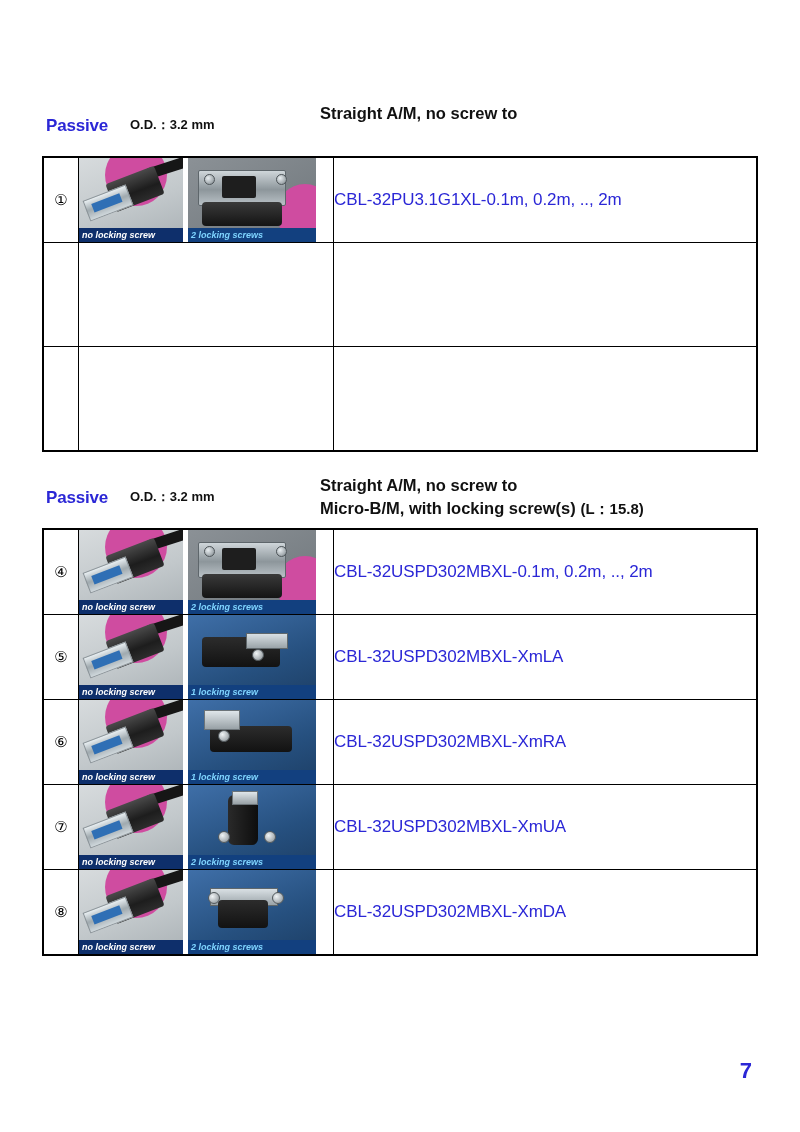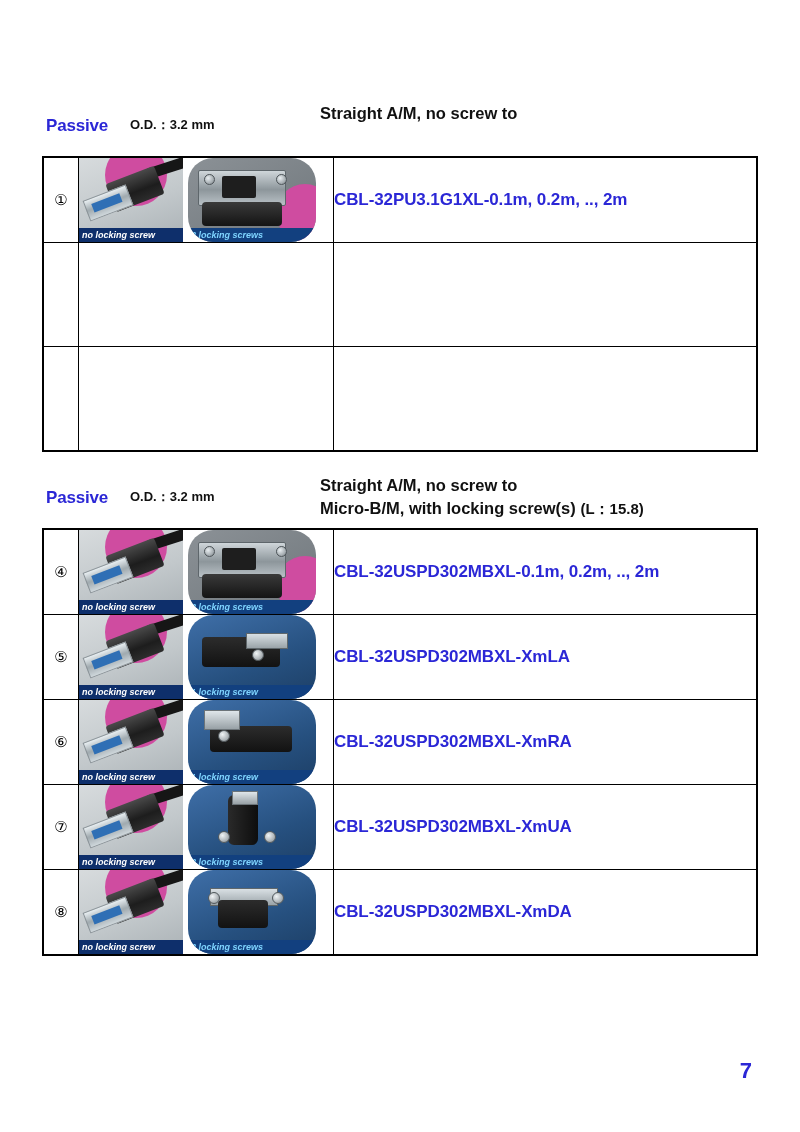--- a/index.html
+++ b/index.html
@@ -81,39 +81,39 @@
     font-size: 15px;
     color: #000;
   }
   td.pics {
     width: 254px;
     padding: 4px 0 4px 6px;
   }
   td.code {
     padding-left: 14px;
     color: #2b27d6;
-    font-weight: bold;
+    font-weight: normal;
     font-size: 17px;
     letter-spacing: -0.1px;
   }
   .pic-wrap {
     display: flex;
     gap: 5px;
     align-items: center;
   }
 
   
   .photo {
     position: relative;
     width: 104px;
     height: 84px;
     overflow: hidden;
     background: #c9cfd2;
   }
-  .photo.wide { width: 128px; border-radius: 25px; }
+  .photo.wide { width: 128px; }
   .photo .caption {
     position: absolute;
     left: 0; right: 0; bottom: 0;
     height: 14px;
     line-height: 14px;
     font-size: 9px;
     font-weight: bold;
     font-style: italic;
     color: #ffffff;
     background: #0e2f6b;

